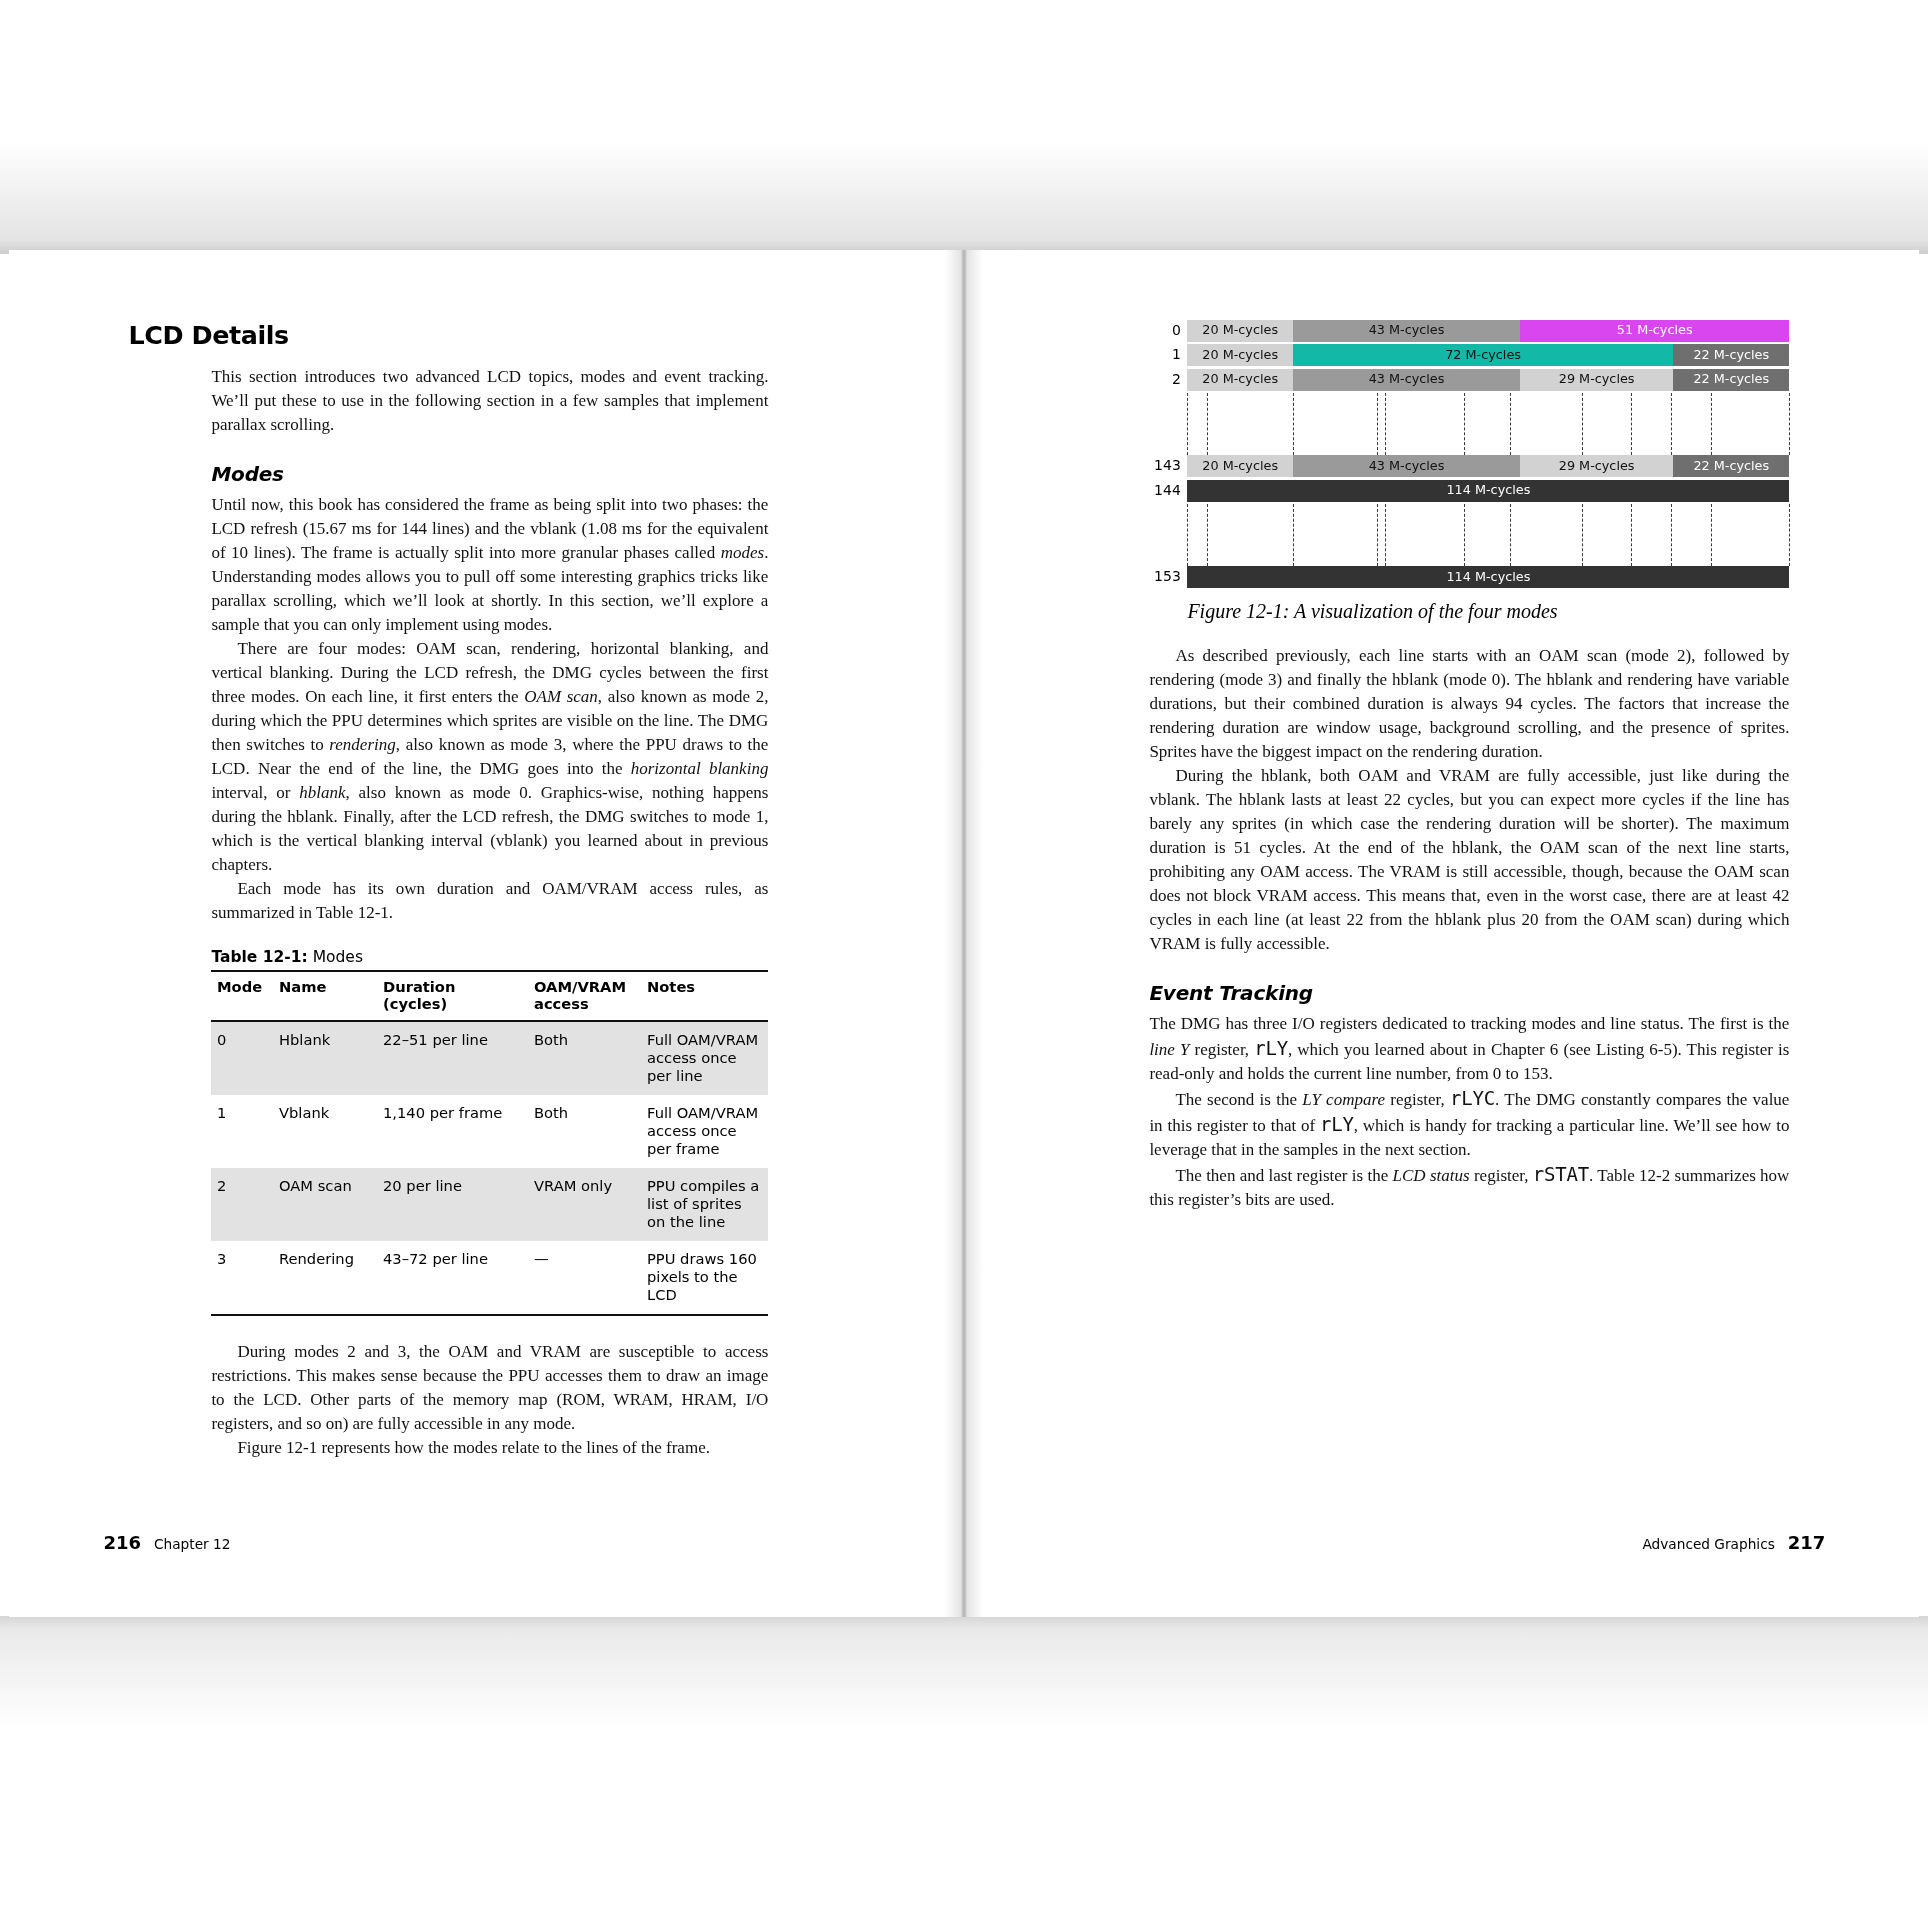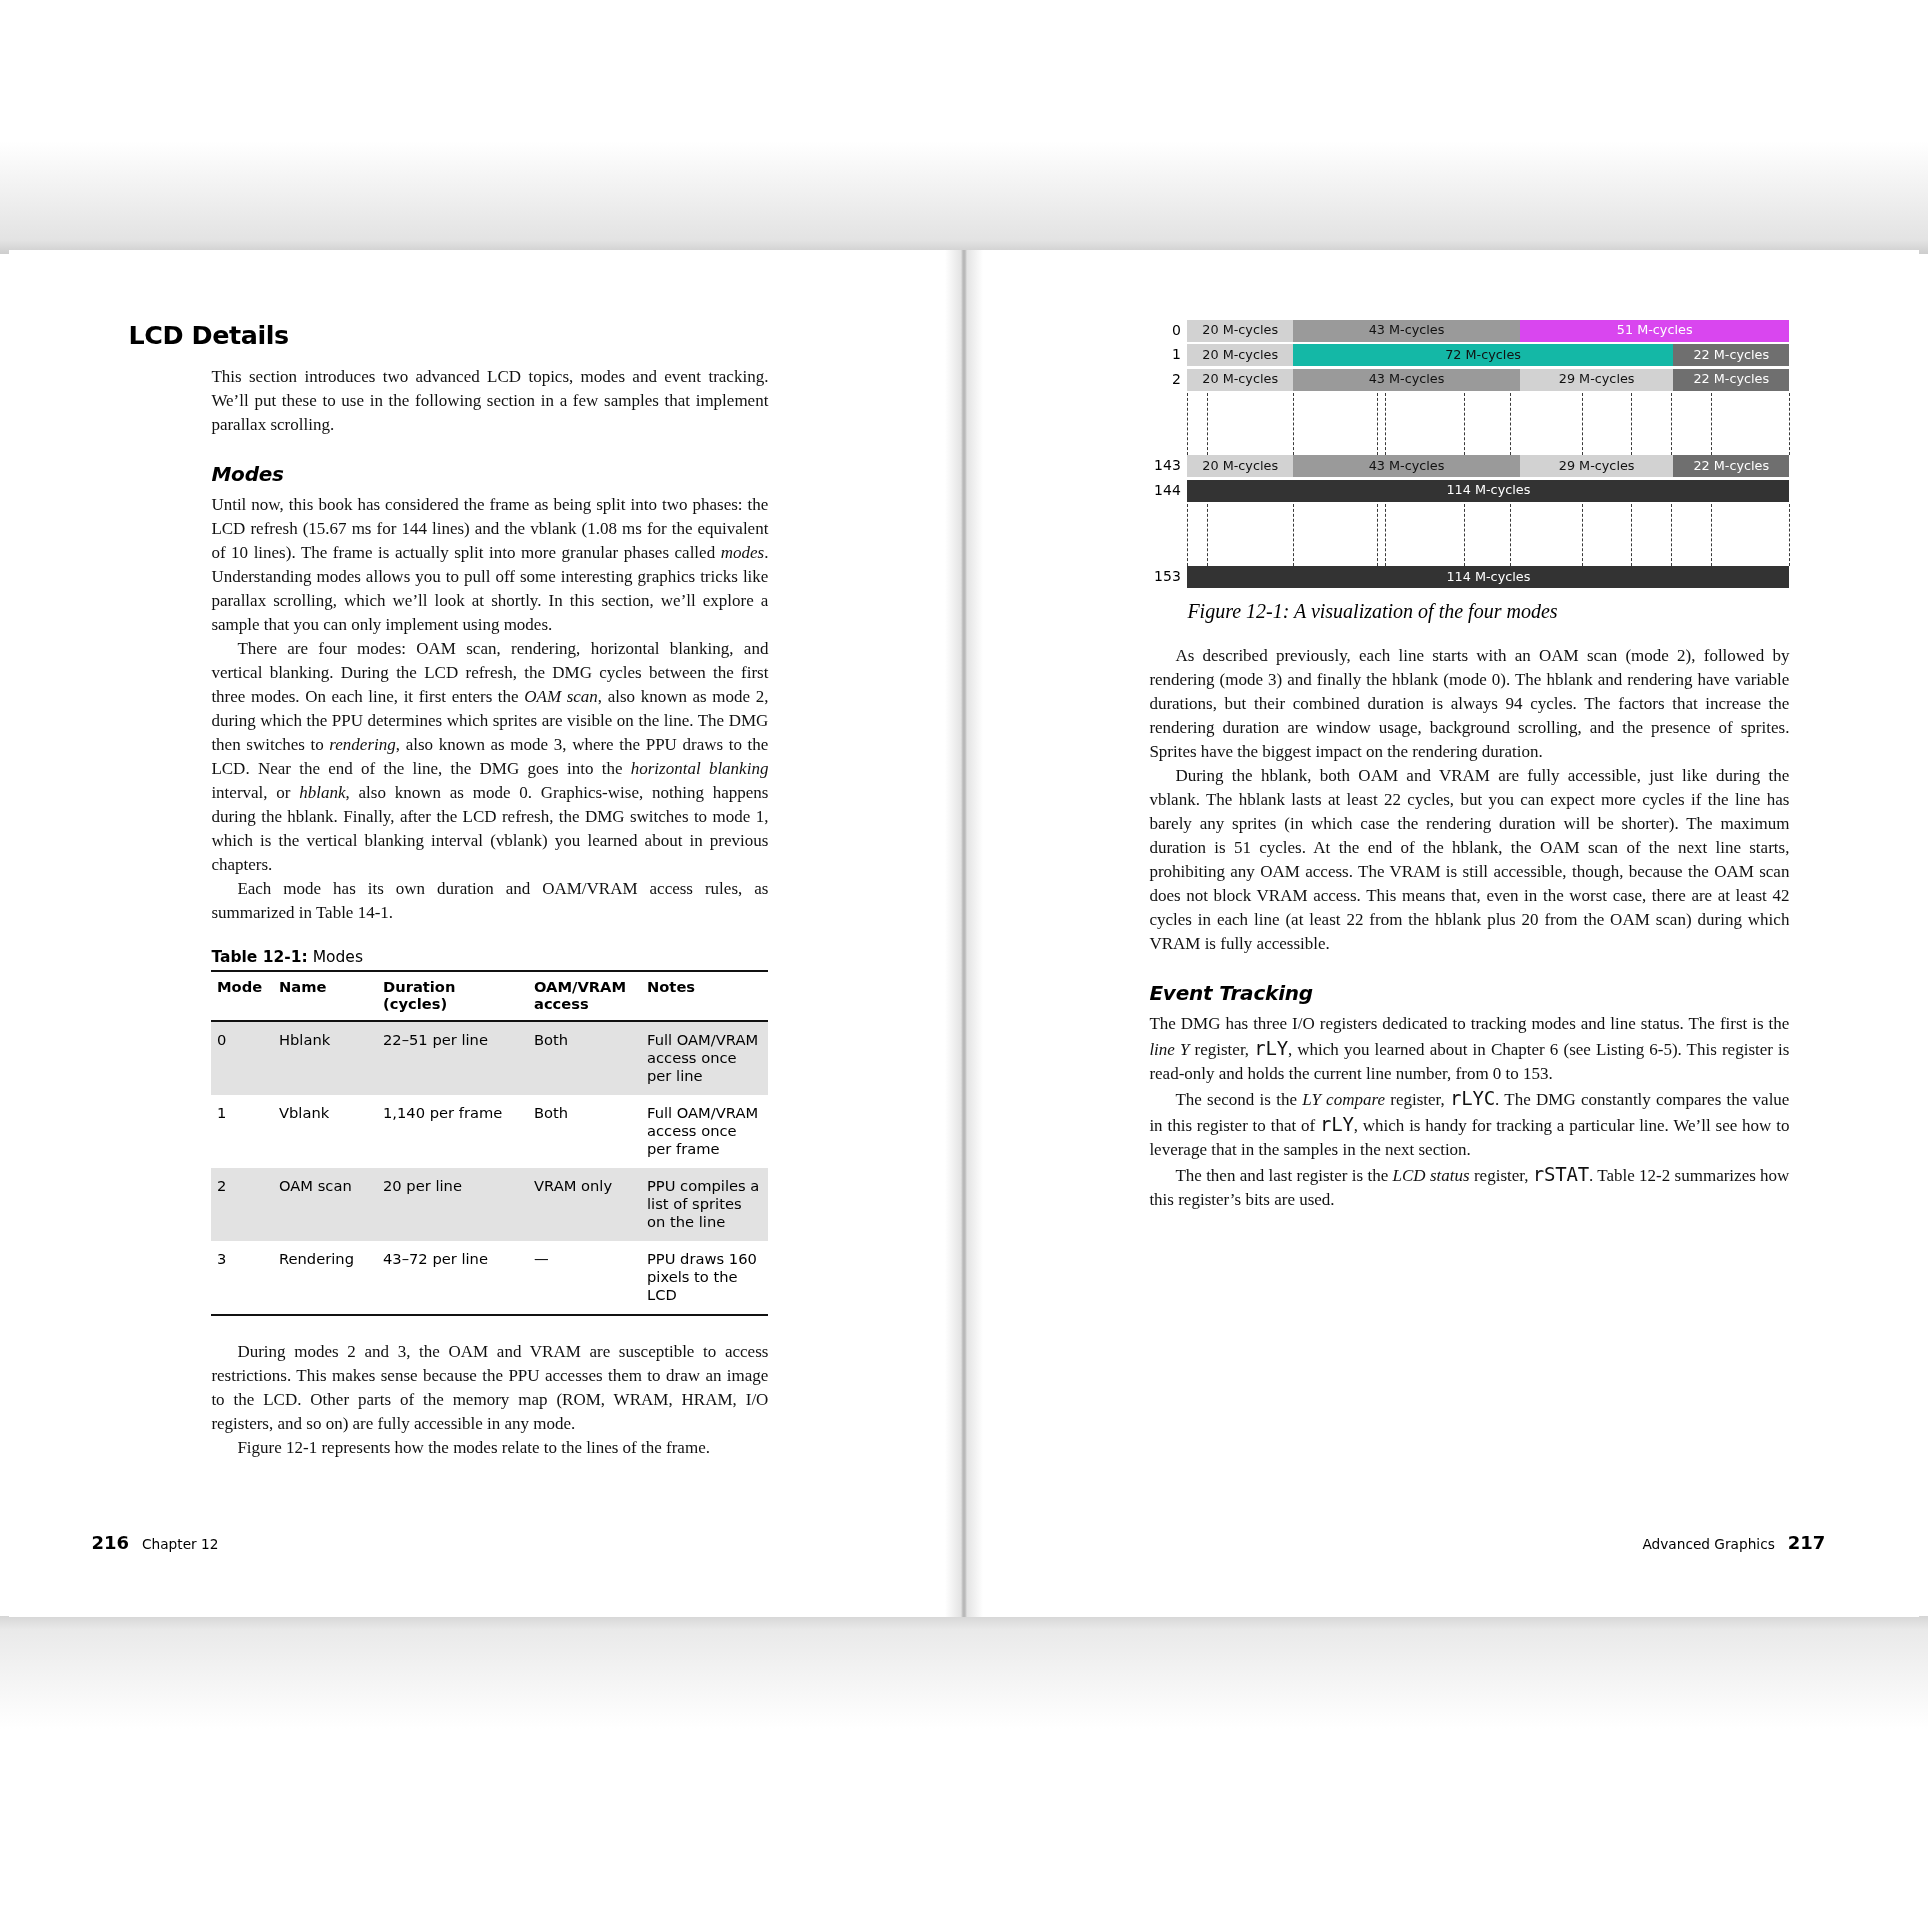--- a/index.html
+++ b/index.html
@@ -213,21 +213,21 @@
   
   .footer {
     position:absolute;
     bottom: 64px;
     font-family:"DejaVu Sans", sans-serif;
     font-size: 13.7px;
     color:#000;
     display:flex; align-items:baseline; gap:13px;
   }
   .footer .pg { font-weight:700; font-size: 18px; }
-  #footer-left  { left: 82px; }
+  #footer-left  { left: 94px; }
   #footer-right { right: 94px; }
 </style>
 </head>
 <body>
 
 <div id="spread-backdrop"></div>
 <div id="shadow-top"></div>
 <div id="shadow-bottom"></div>
 
 <div id="spread">
@@ -240,21 +240,21 @@
       <div class="text-block">
 
         <p class="body">This section introduces two advanced LCD topics, modes and event tracking. We’ll put these to use in the following section in a few samples that implement parallax scrolling.</p>
 
         <h2 class="h2">Modes</h2>
 
         <p class="body"><span>Until now, this book has considered the frame as being split into two phases: the LCD refresh (15.67 ms for 144 lines) and the vblank (1.08 ms for the equivalent of 10 lines). The frame is actually split into more granular phases called </span><span class="it">modes</span><span>. Understanding modes allows you to pull off some interesting graphics tricks like parallax scrolling, which we’ll look at shortly. In this section, we’ll explore a sample that you can only implement using modes.</span></p>
 
         <p class="body indent"><span>There are four modes: OAM scan, rendering, horizontal blanking, and vertical blanking. During the LCD refresh, the DMG cycles between the first three modes. On each line, it first enters the </span><span class="it">OAM scan</span><span>, also known as mode 2, during which the PPU determines which sprites are visible on the line. The DMG then switches to </span><span class="it">rendering</span><span>, also known as mode 3, where the PPU draws to the LCD. Near the end of the line, the DMG goes into the </span><span class="it">horizontal blanking</span><span> interval, or </span><span class="it">hblank</span><span>, also known as mode 0. Graphics-wise, nothing happens during the hblank. Finally, after the LCD refresh, the DMG switches to mode 1, which is the vertical blanking interval (vblank) you learned about in previous chapters.</span></p>
 
-        <p class="body indent" style="margin-bottom:22.6px;">Each mode has its own duration and OAM/VRAM access rules, as summarized in Table 14-1.</p>
+        <p class="body indent" style="margin-bottom:22.6px;">Each mode has its own duration and OAM/VRAM access rules, as summarized in Table 12-1.</p>
 
         <div class="table-title">
           <b>Table 12-1:</b>
           <span class="tt-name">Modes</span>
         </div>
 
         <table class="modes">
           <thead>
             <tr>
               <th class="c-mode">Mode</th>

